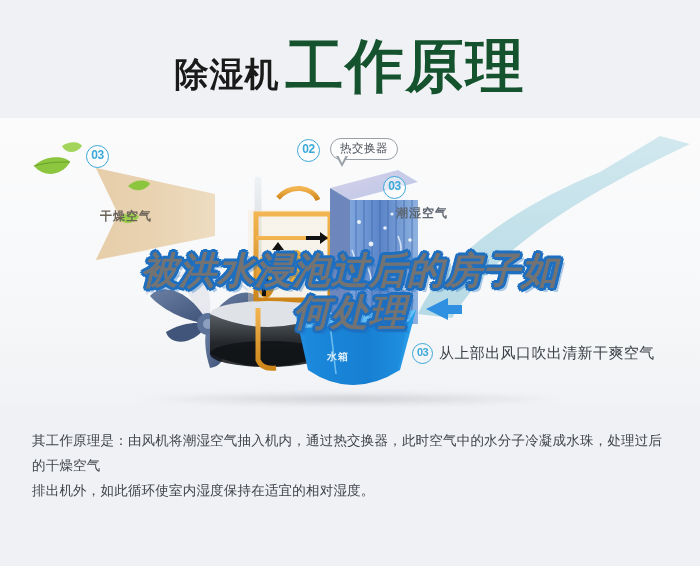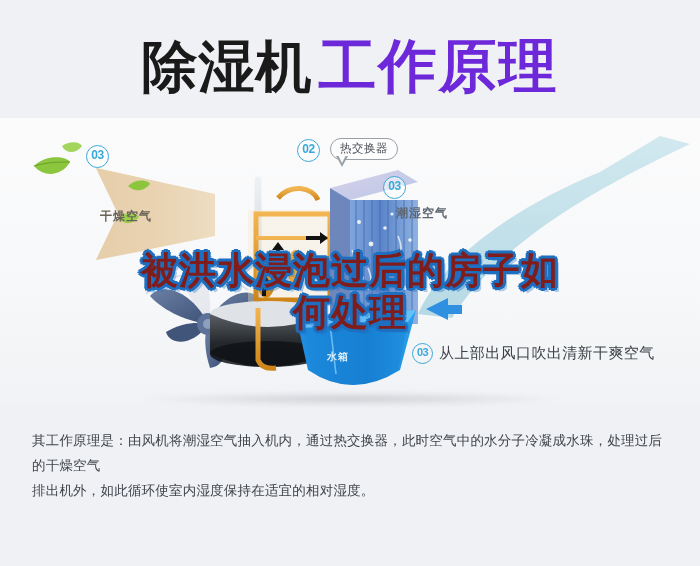--- a/index.html
+++ b/index.html
@@ -10,25 +10,25 @@
     -webkit-font-smoothing:antialiased;
   }
   .page{position:relative;width:700px;height:566px;background:#f0f1f4;}
 
   
   .title-wrap{
     position:absolute;left:0;top:28px;width:700px;
     text-align:center;white-space:nowrap;
   }
   .title-a{
-    font-size:56px;font-weight:700;color:#1a1a1a;
+    font-size:34px;font-weight:700;color:#1a1a1a;
     letter-spacing:1px;vertical-align:baseline;
   }
   .title-b{
-    font-size:58px;font-weight:700;color:#6d28d9;
+    font-size:58px;font-weight:700;color:#14532d;
     letter-spacing:2px;margin-left:6px;vertical-align:baseline;
   }
 
   
   .board{
     position:absolute;left:0;top:118px;width:700px;height:286px;
     background:linear-gradient(180deg,#fbfbfc 0%,#f7f8f9 60%,#f1f2f5 100%);
     overflow:hidden;
   }
   .board-shadow{
@@ -71,22 +71,22 @@
   #lblDry{left:100px;top:90px;color:#6b6257;}
   #lblWet{left:396px;top:87px;color:#5d6570;}
   #lblTank{left:327px;top:232px;color:#dff0fb;font-size:10px;letter-spacing:1px;font-weight:700;}
 
   
   .overlay{
     position:absolute;left:0;top:250px;width:700px;text-align:center;
     pointer-events:none;
   }
   .overlay .ln{
-    display:block;font-size:37px;font-weight:700;
-    color:#7f1d1d;letter-spacing:1px;line-height:42px;
+    display:block;font-size:37px;font-weight:700;font-style:italic;
+    color:#737373;letter-spacing:1px;line-height:42px;
     text-shadow:
       -2.2px 0 0 #1e6fc0, 2.2px 0 0 #1e6fc0, 0 -2.2px 0 #1e6fc0, 0 2.2px 0 #1e6fc0,
       -2.2px -2.2px 0 #1e6fc0, 2.2px -2.2px 0 #1e6fc0, -2.2px 2.2px 0 #1e6fc0, 2.2px 2.2px 0 #1e6fc0,
       -3px 0 0 #1e6fc0, 3px 0 0 #1e6fc0, 0 -3px 0 #1e6fc0, 0 3px 0 #1e6fc0,
       4px 4px 0 rgba(30,111,192,.35);
   }
 
   
   .note{
     position:absolute;white-space:nowrap;color:#3c4148;

